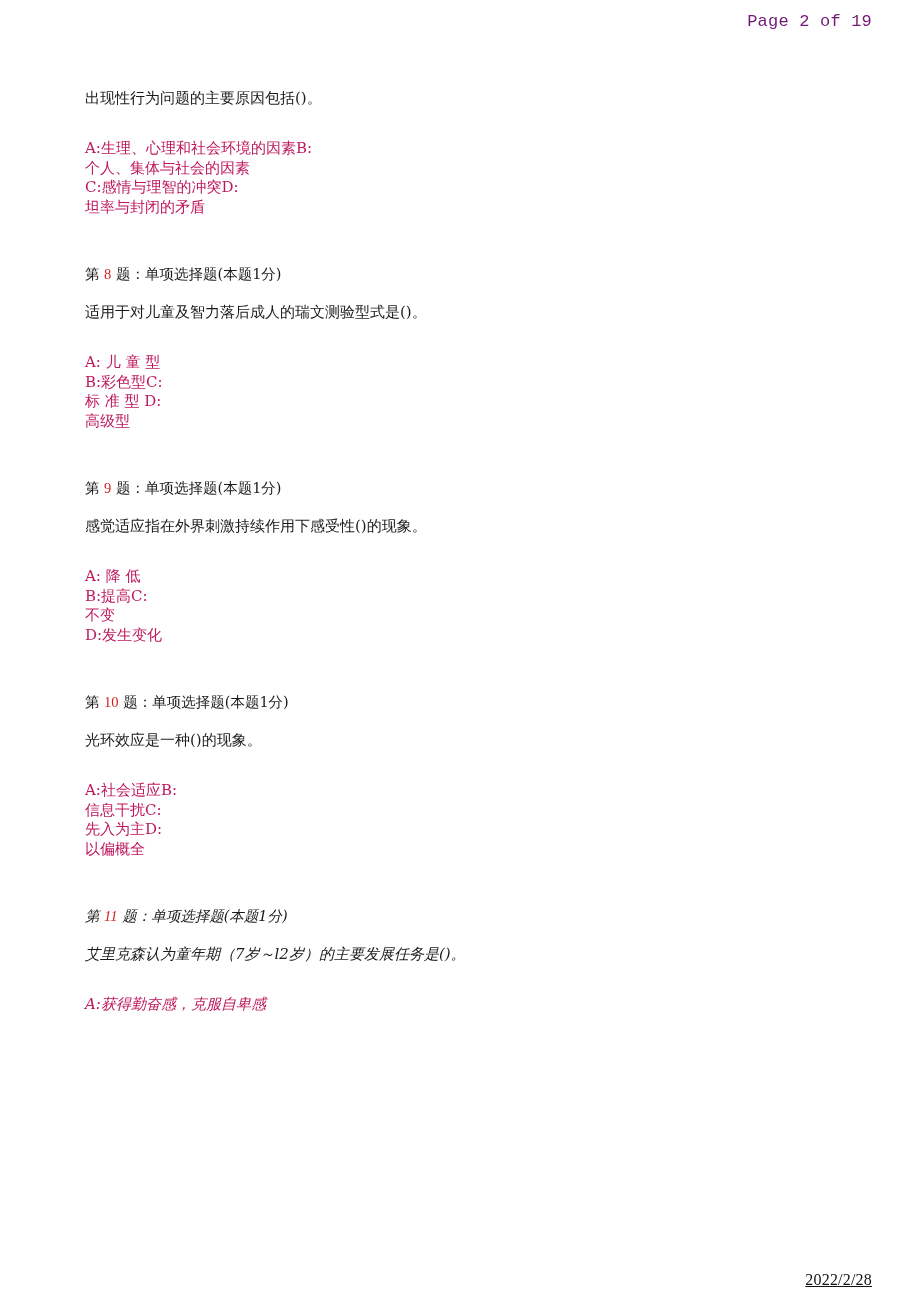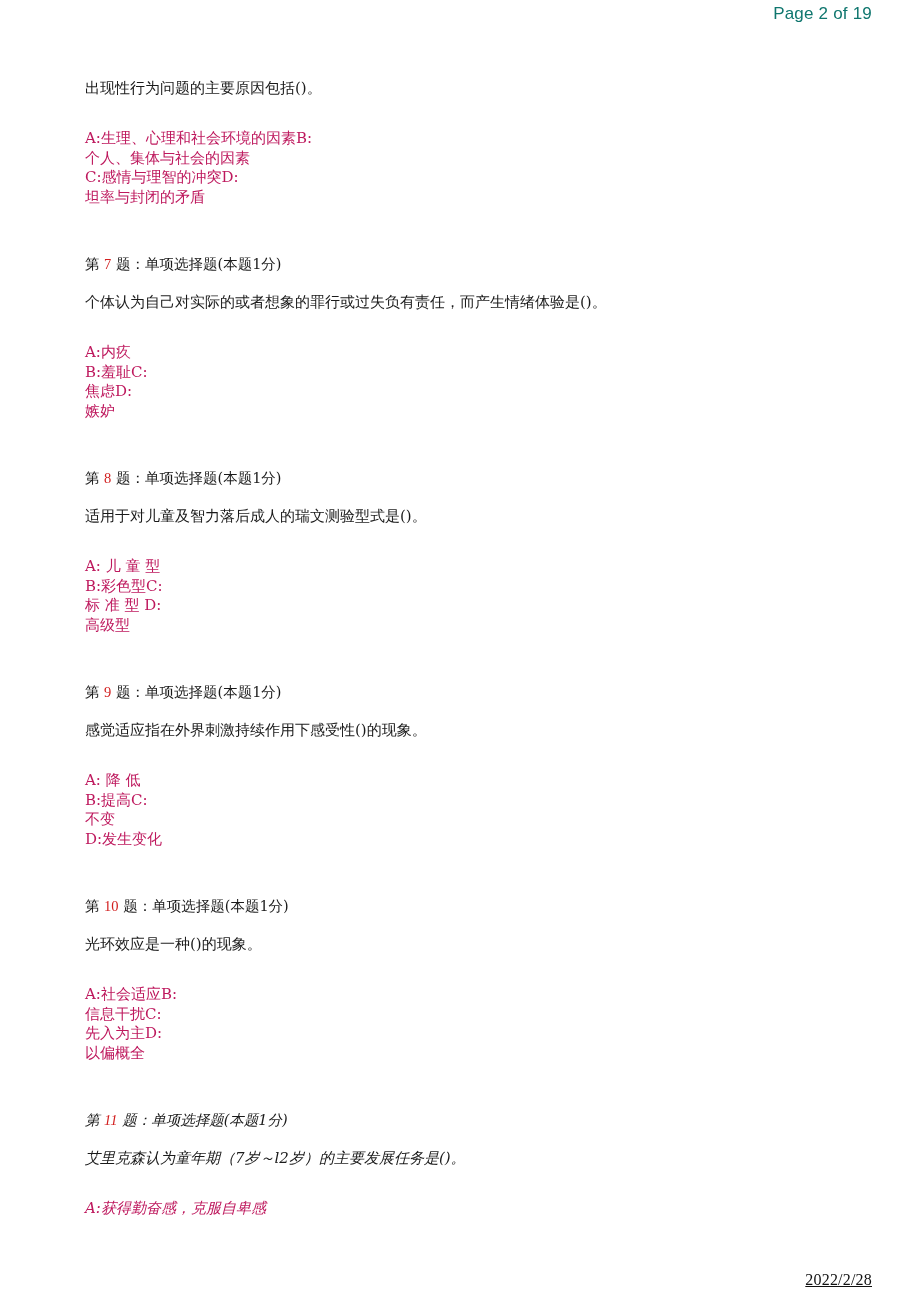--- a/index.html
+++ b/index.html
@@ -20,45 +20,45 @@
   .page {
     position: relative;
     width: 920px;
     height: 1301px;
     box-sizing: border-box;
   }
 
   
   .page-header {
     position: absolute;
-    top: 4px;
+    top: 12px;
     right: 48px;
-    font-family: Liberation Sans, sans-serif;
+    font-family: Liberation Mono, monospace;
     font-size: 17px;
     letter-spacing: 0.2px;
-    color: #0f766e;
+    color: #701a75;
     white-space: nowrap;
   }
   .page-footer {
     position: absolute;
     bottom: 12px;
     right: 48px;
     font-family: "Liberation Serif", "DejaVu Serif", serif;
     font-size: 16px;
     letter-spacing: 0.2px;
     color: #111111;
     white-space: nowrap;
     text-decoration: underline;
   }
 
   
   .content {
     position: absolute;
     left: 85px;
-    top: 78px;
+    top: 88px;
     width: 790px;
   }
 
   .qblock {
     margin: 0 0 47px 0;
   }
   .qblock:last-child {
     margin-bottom: 0;
     font-style: italic;
   }
@@ -114,30 +114,20 @@
     <div class="qblock top-block">
       <div class="q-stem">出现性行为问题的主要原因包括()。</div>
       <div class="q-options">
         <div class="opt-line">A:生理、心理和社会环境的因素B:</div>
         <div class="opt-line">个人、集体与社会的因素</div>
         <div class="opt-line">C:感情与理智的冲突D:</div>
         <div class="opt-line">坦率与封闭的矛盾</div>
       </div>
     </div>
 
-    <div class="qblock">
-      <div class="q-header"><span>第</span><span>&nbsp;</span><span class="q-num">7</span><span>&nbsp;</span><span>题：单项选择题(本题1分)</span></div>
-      <div class="q-stem">个体认为自己对实际的或者想象的罪行或过失负有责任，而产生情绪体验是()。</div>
-      <div class="q-options">
-        <div class="opt-line">A:内疚</div>
-        <div class="opt-line">B:羞耻C:</div>
-        <div class="opt-line">焦虑D:</div>
-        <div class="opt-line">嫉妒</div>
-      </div>
-    </div>
 
     <div class="qblock">
       <div class="q-header"><span>第</span><span>&nbsp;</span><span class="q-num">8</span><span>&nbsp;</span><span>题：单项选择题(本题1分)</span></div>
       <div class="q-stem">适用于对儿童及智力落后成人的瑞文测验型式是()。</div>
       <div class="q-options">
         <div class="opt-line">A: 儿 童 型</div>
         <div class="opt-line">B:彩色型C:</div>
         <div class="opt-line">标 准 型 D:</div>
         <div class="opt-line">高级型</div>
       </div>

